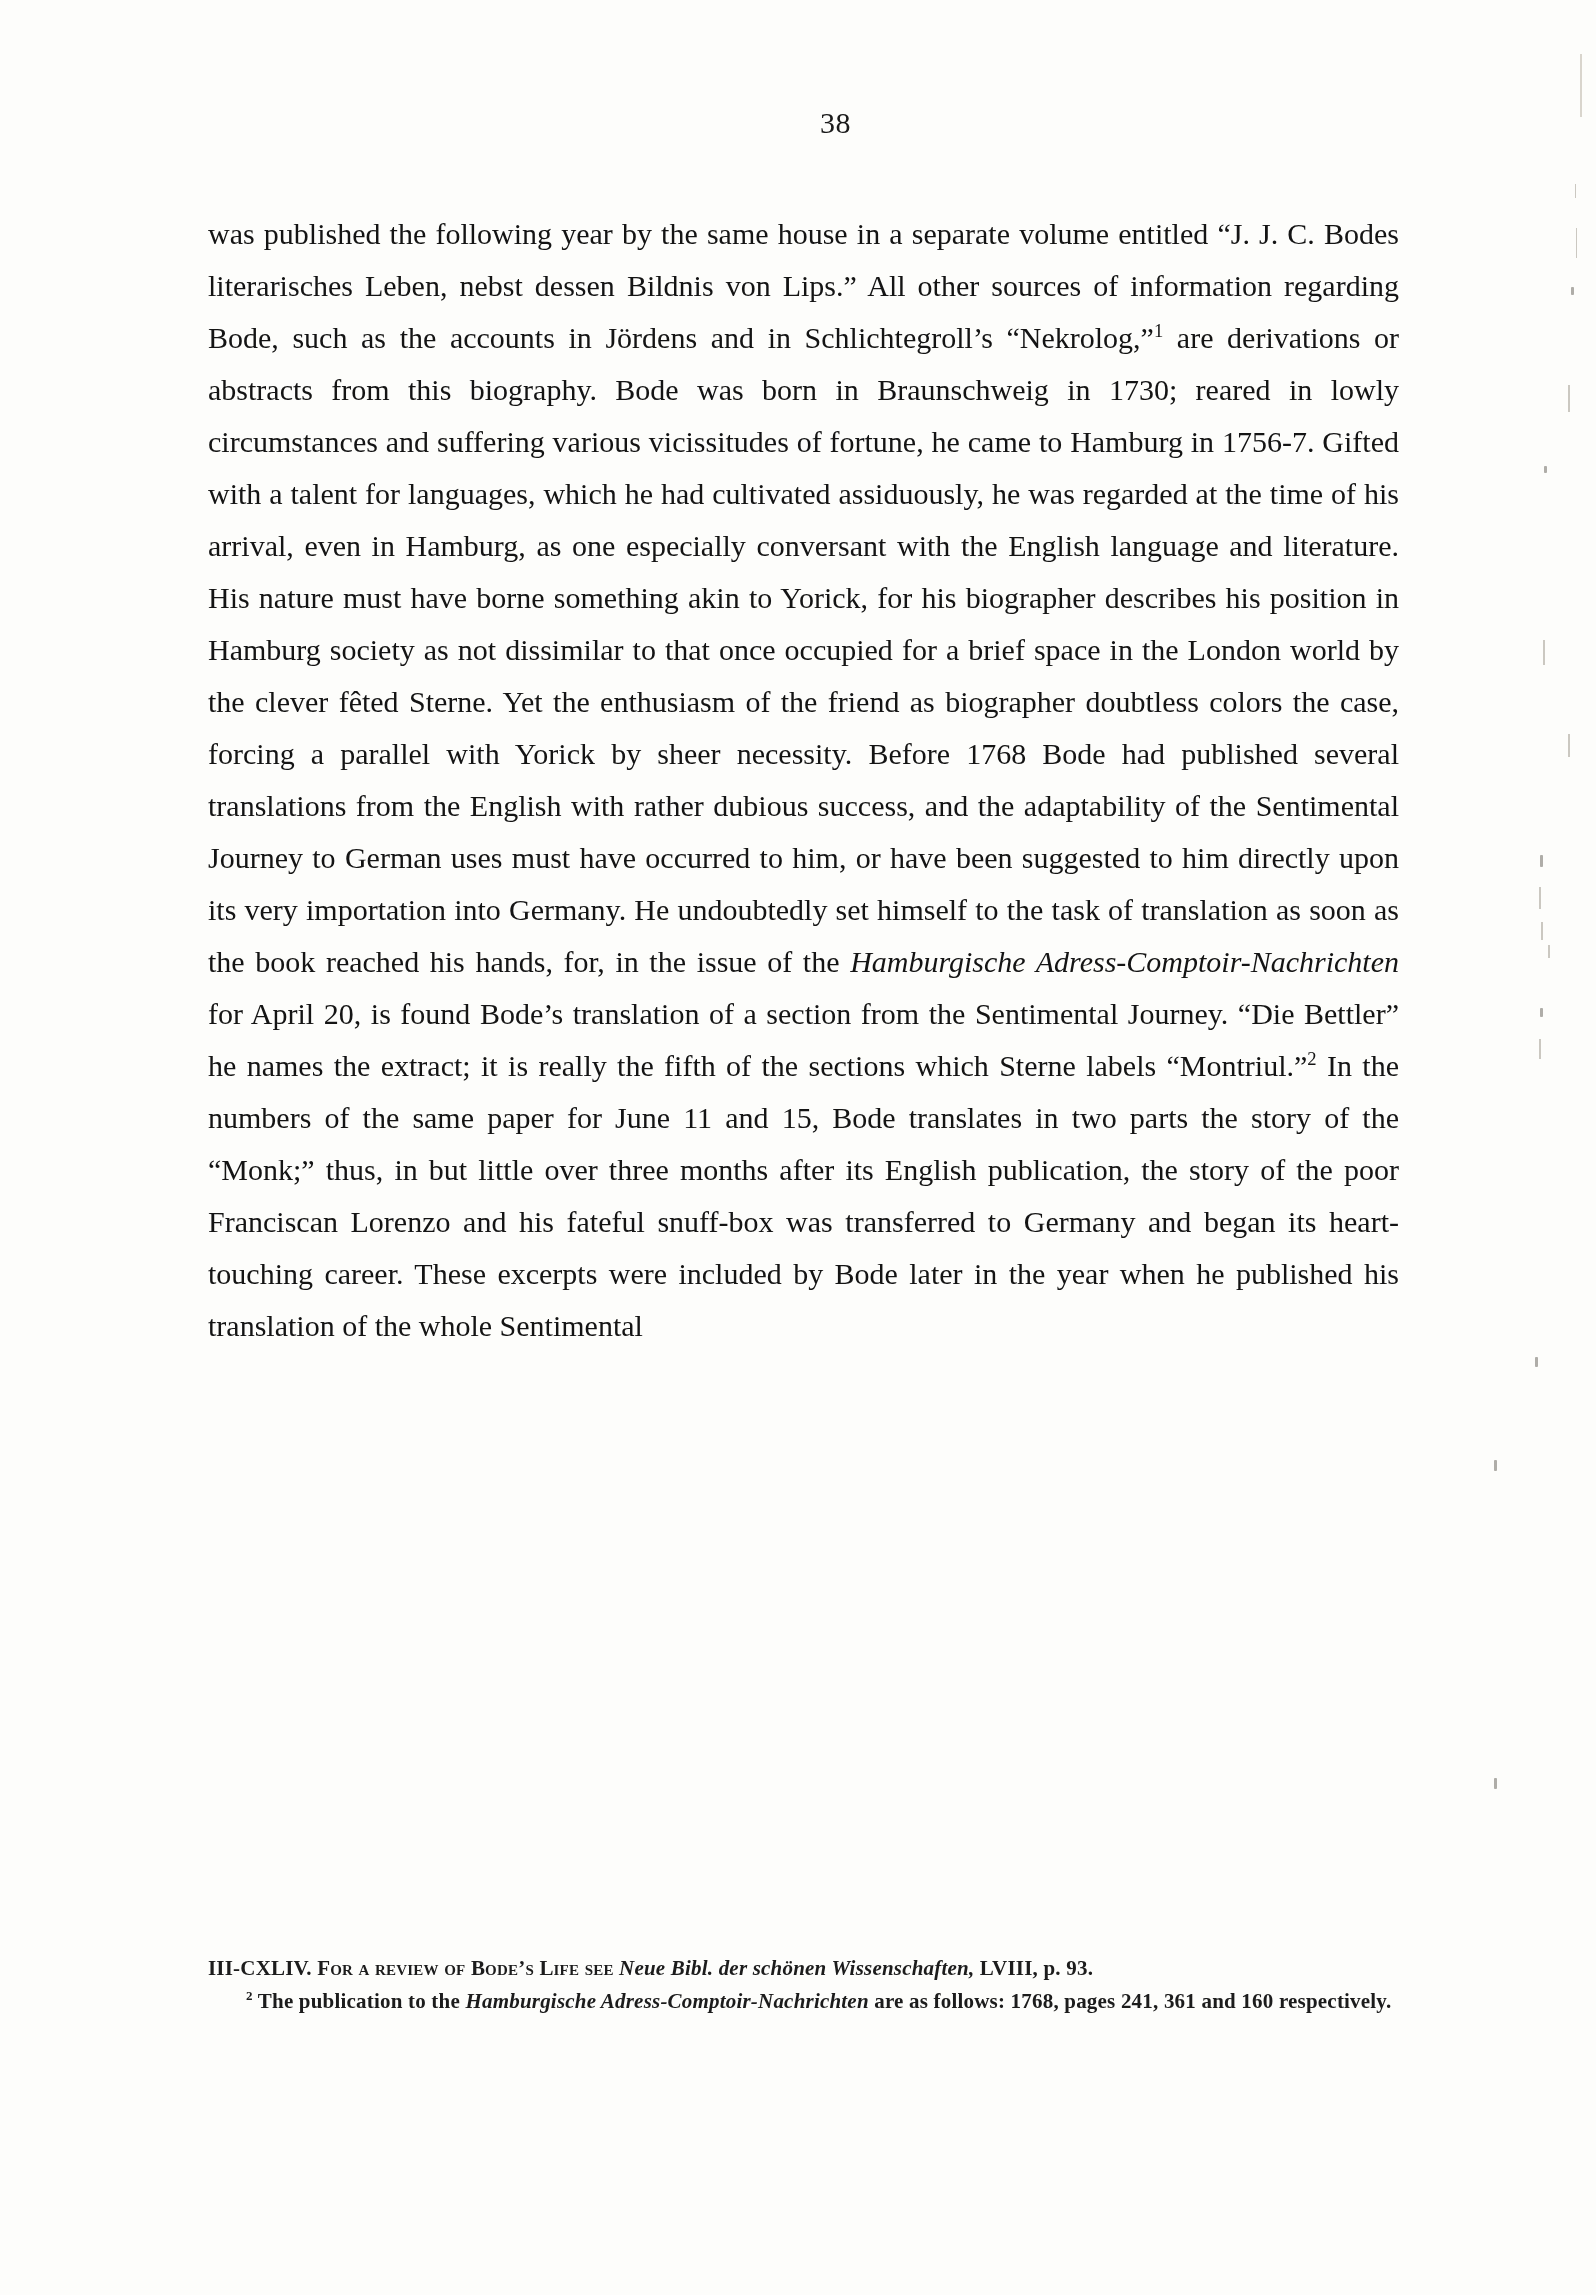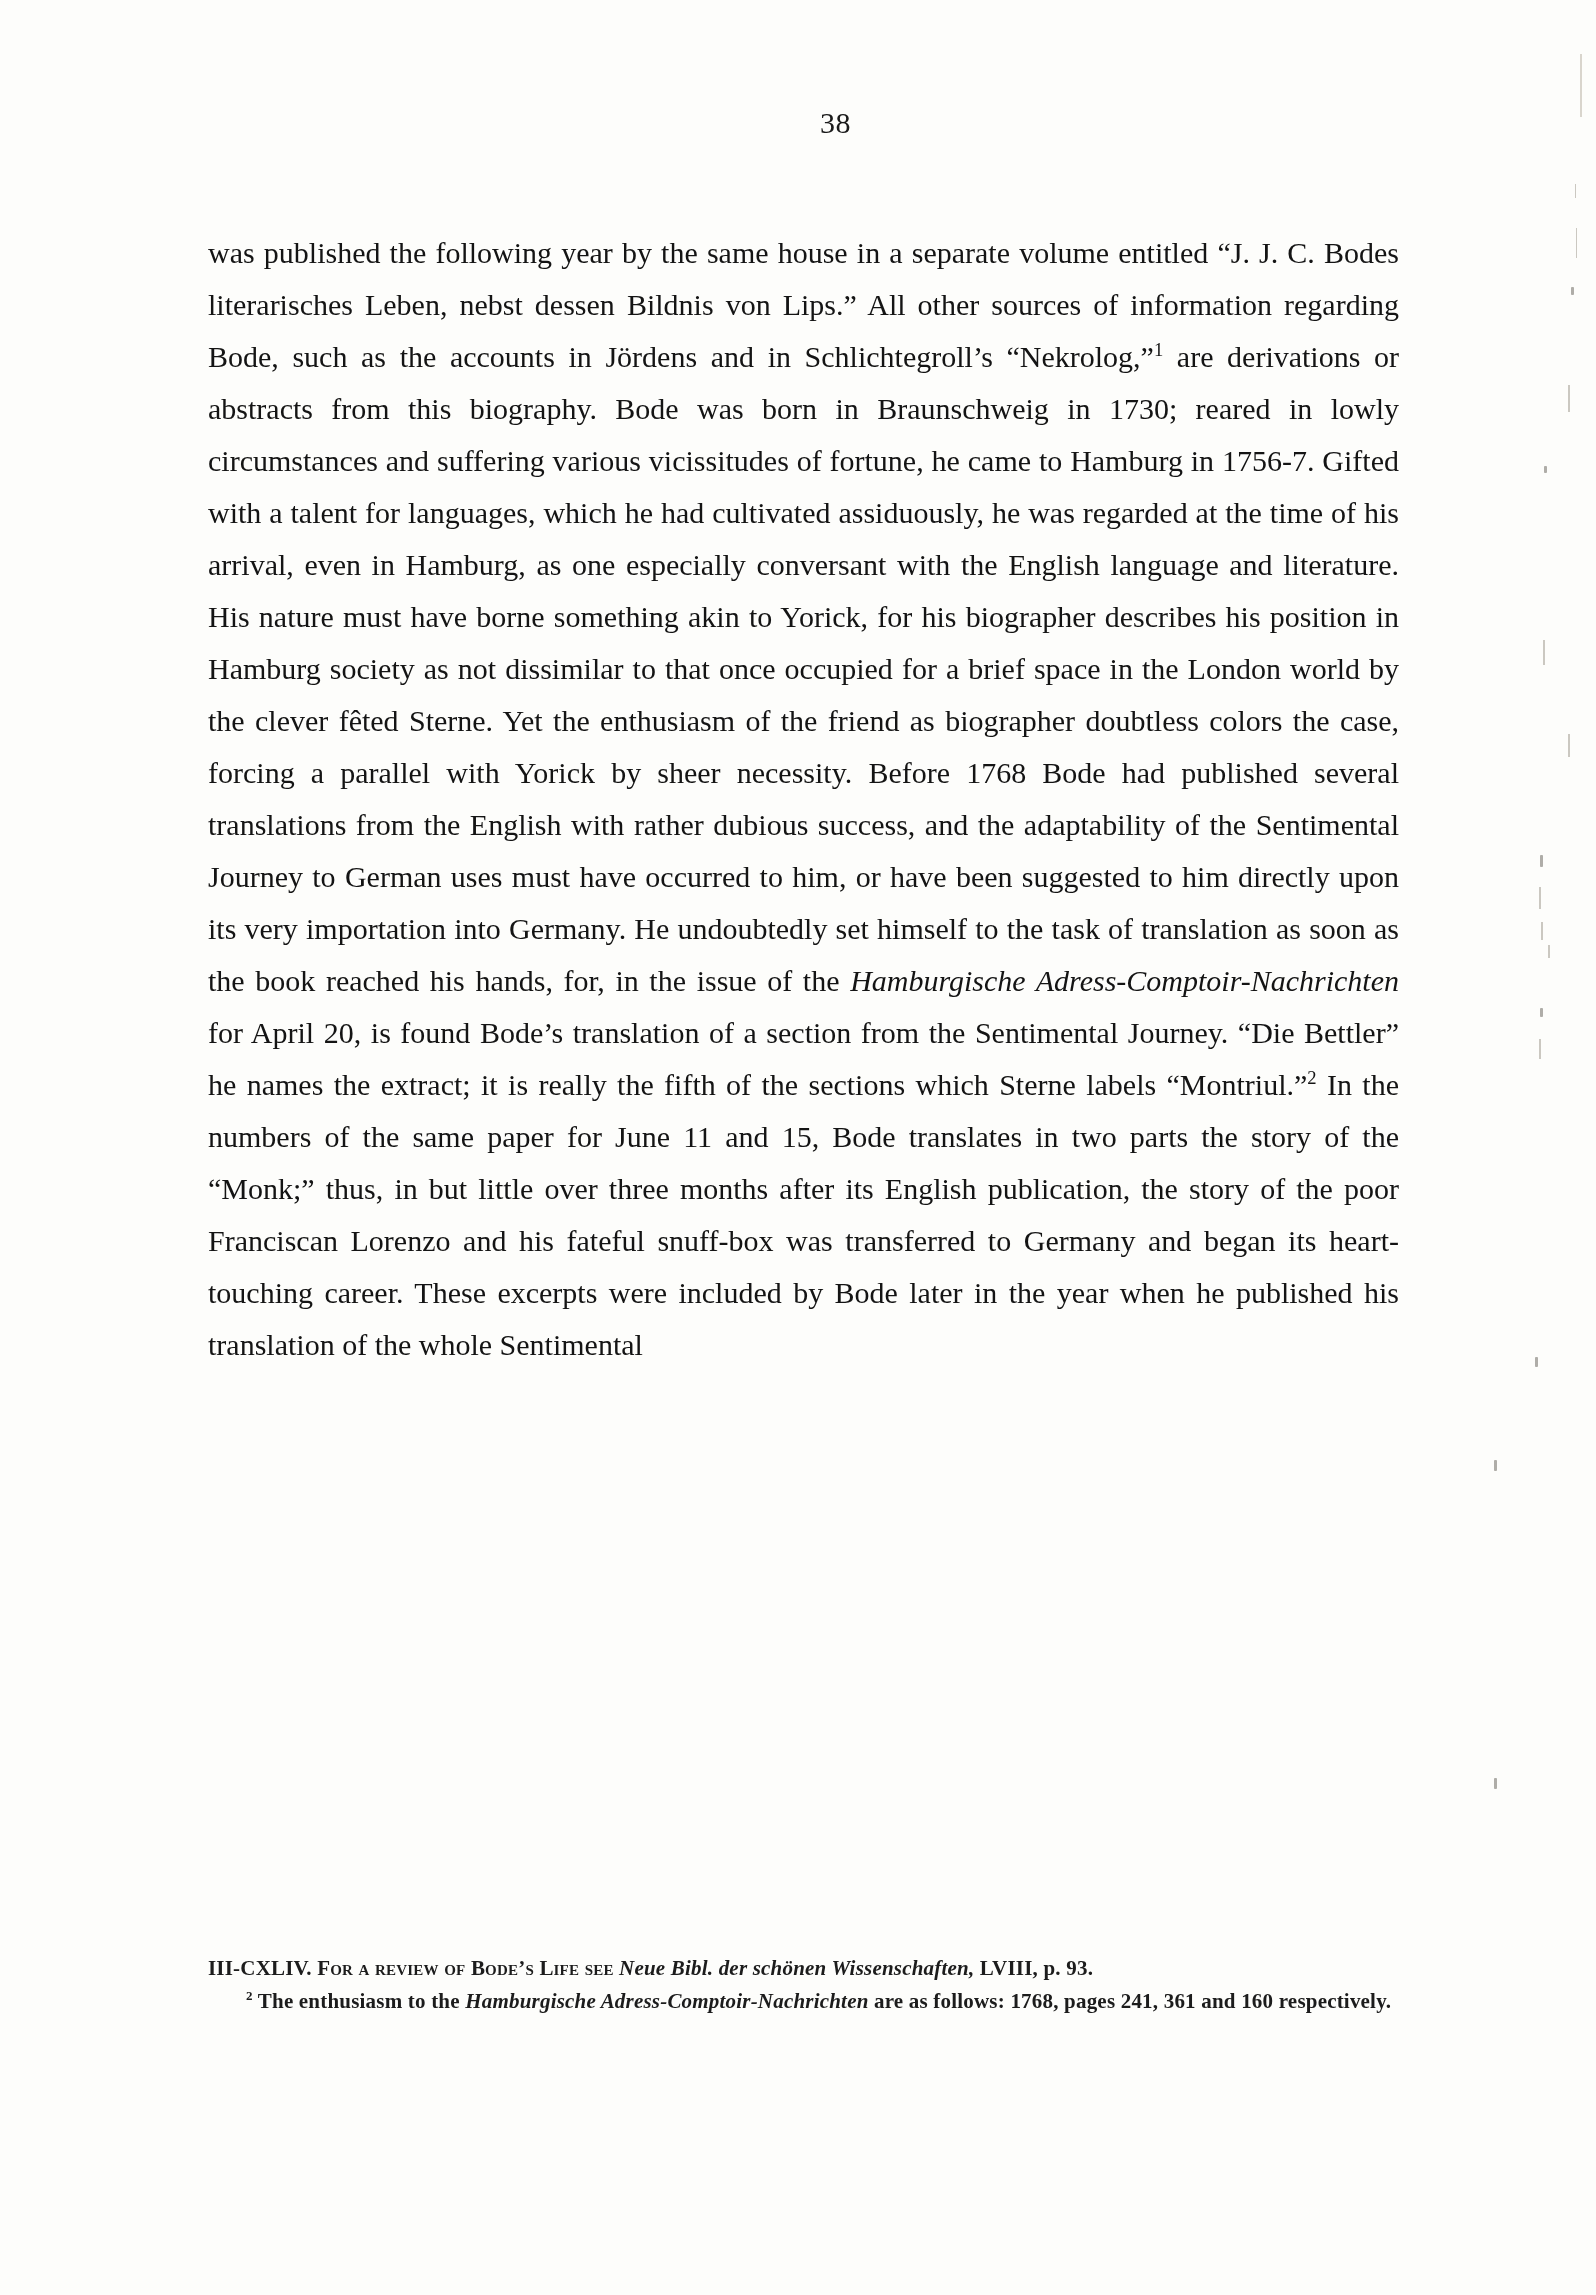--- a/index.html
+++ b/index.html
@@ -28,21 +28,21 @@
     left: 0;
     width: 1597px;
     text-align: center;
     font-size: 30px;
     letter-spacing: 0.4px;
     color: #1a1a1a;
     margin-left: 37px;
   }
   .body-text {
     position: absolute;
-    top: 227px;
+    top: 208px;
     left: 208px;
     width: 1191px;
     font-size: 30px;
     line-height: 52px;
     text-align: justify;
     text-justify: inter-word;
     color: #141414;
     hyphens: manual;
   }
   .body-text p {
@@ -117,21 +117,21 @@
 <div class="page">
 
   <div class="page-number">38</div>
 
   <div class="body-text">
     <p><span>was published the following year by the same house in a separate volume entitled “J. J. C. Bodes literarisches Leben, nebst dessen Bildnis von Lips.”   All other sources of information regarding Bode, such as the accounts in Jördens and in Schlichtegroll’s “Nekrolog,”</span><sup>1</sup><span> are derivations or abstracts from this biography.   Bode was born in Braunschweig in 1730; reared in lowly circumstances and suffering various vicissitudes of fortune, he came to Hamburg in 1756-7.   Gifted with a talent for languages, which he had cultivated assiduously, he was regarded at the time of his arrival, even in Hamburg, as one especially conversant with the English language and literature.   His nature must have borne something akin to Yorick, for his biographer describes his position in Hamburg society as not dissimilar to that once occupied for a brief space in the London world by the clever fêted Sterne.   Yet the enthusiasm of the friend as biographer doubtless colors the case, forcing a parallel with Yorick by sheer necessity.   Before 1768 Bode had published several translations from the English with rather dubious success, and the adaptability of the Sentimental Journey to German uses must have occurred to him, or have been suggested to him directly upon its very importation into Germany.   He undoubtedly set himself to the task of translation as soon as the book reached his hands, for, in the issue of the </span><i>Hamburgische Adress-Comptoir-Nachrichten</i><span> for April 20, is found Bode’s translation of a section from the Sentimental Journey.   “Die Bettler” he names the extract; it is really the fifth of the sections which Sterne labels “Montriul.”</span><sup>2</sup><span>   In the numbers of the same paper for June 11 and 15, Bode translates in two parts the story of the “Monk;” thus, in but little over three months after its English publication, the story of the poor Franciscan Lorenzo and his fateful snuff-box was transferred to Germany and began its heart-touching career.   These excerpts were included by Bode later in the year when he published his translation of the whole Sentimental</span></p>
   </div>
 
   <div class="footnotes">
     <p class="fn fn-cont"><span class="sc">III-CXLIV.   For a review of Bode’s Life see </span><i>Neue Bibl. der schönen Wissenschaften,</i><span> LVIII, p. 93.</span></p>
-    <p class="fn fn-num"><sup>2</sup><span> The enthusiasm to the </span><i>Hamburgische Adress-Comptoir-Nachrichten</i><span> are as follows:   1768, pages 241, 361 and 160 respectively.</span></p>
+    <p class="fn fn-num"><sup>2</sup><span> The publication to the </span><i>Hamburgische Adress-Comptoir-Nachrichten</i><span> are as follows:   1768, pages 241, 361 and 160 respectively.</span></p>
   </div>
 
   <div class="margin-marks">
     <div class="edge-line"></div>
     <div class="mark" style="top:184px; right:20.6px; width:1.8px; height:14.3px;"></div>
     <div class="mark" style="top:228px; right:19.7px; width:1.8px; height:30px;"></div>
     <div class="speck" style="top:287px; right:23px; width:2.7px; height:8px;"></div>
     <div class="mark" style="top:385px; right:27px; width:1.8px; height:27px;"></div>
     <div class="speck" style="top:466px; right:50px; width:2.7px; height:7.2px;"></div>
     <div class="mark" style="top:640px; right:52px; width:1.8px; height:25px;"></div>

